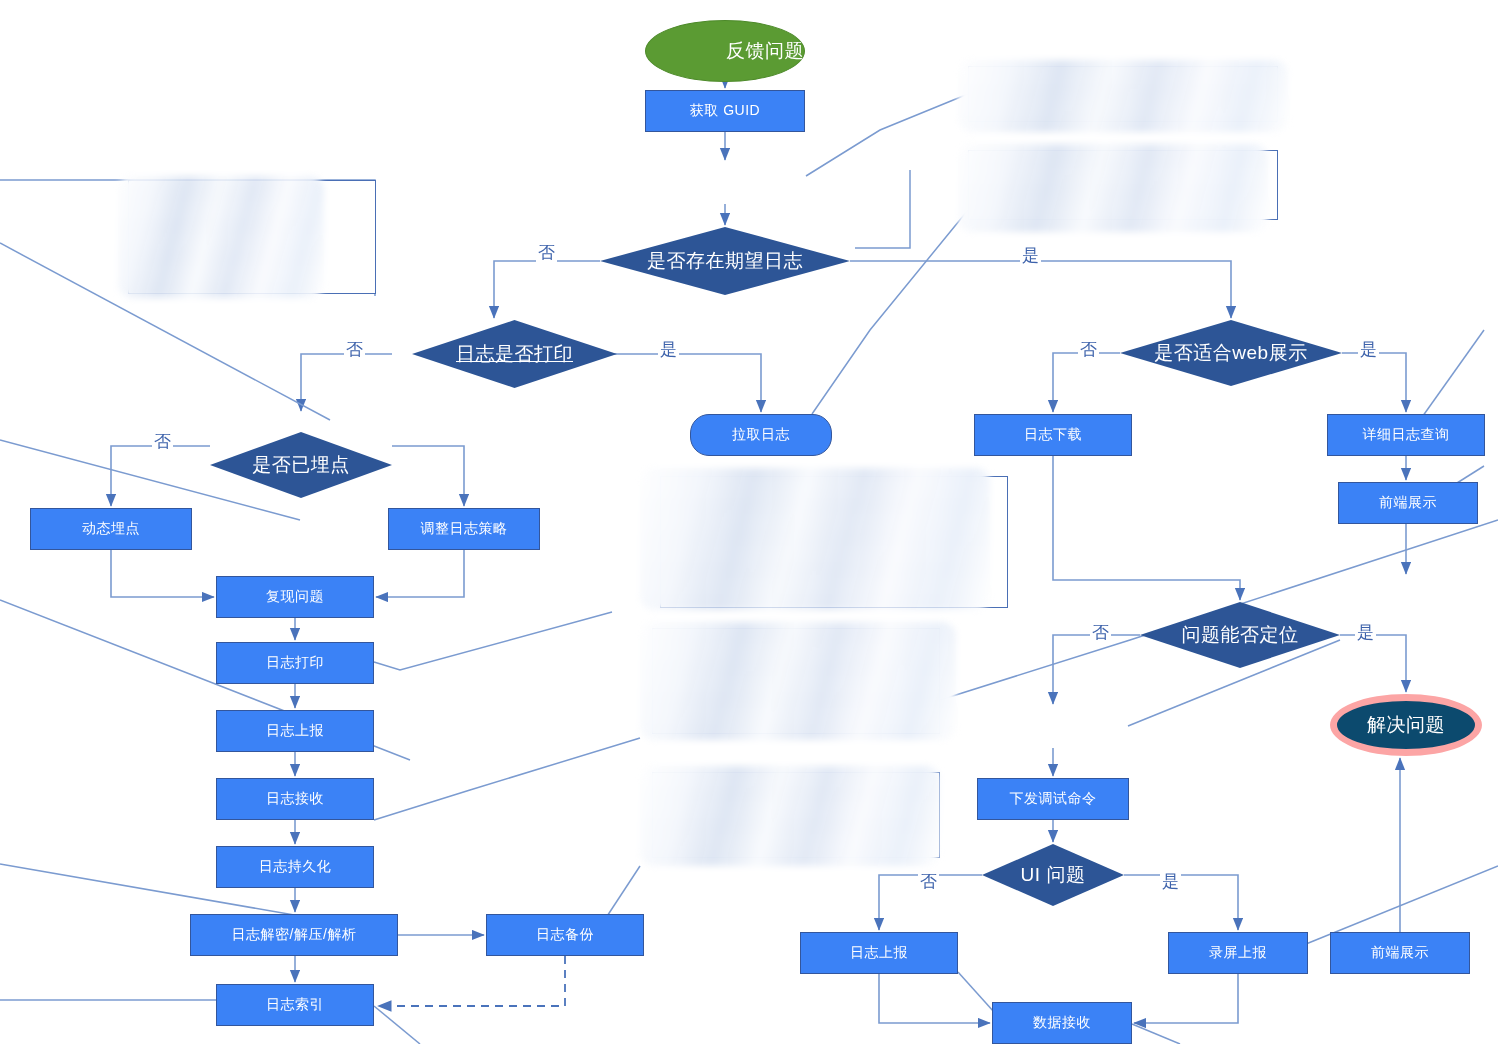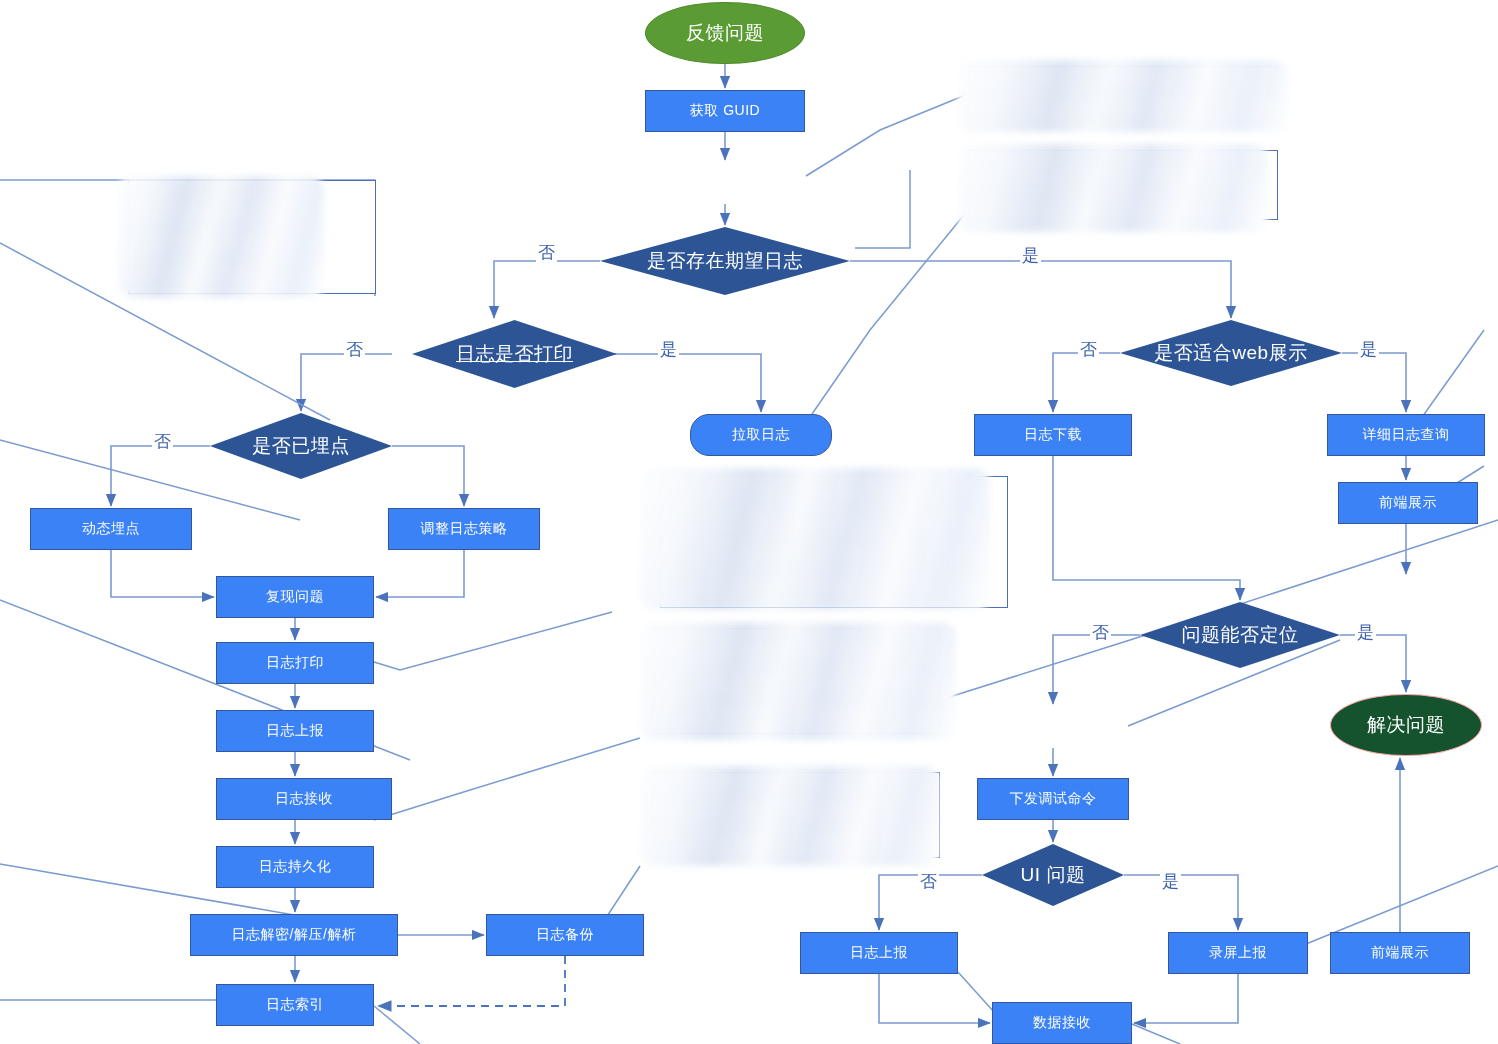--- a/index.html
+++ b/index.html
@@ -57,22 +57,22 @@
   }
   .terminator {
     border-radius: 50%;
     font-size: 19px;
   }
   .start {
     background: #5b9b33;
     border: 1px solid #4d8a2a;
   }
   .end {
-    background: #14532d;
-    border: 1px solid #fca5a5;
+    background: #0c4a6e;
+    border: 7px solid #fca5a5;
     font-family: Liberation Serif, serif;
   }
   .edge-label {
     position: absolute;
     color: #3d62ab;
     font-size: 17px;
     background: #ffffff;
     padding: 0 2px;
     z-index: 6;
   }
@@ -218,21 +218,21 @@
   <div class="redaction" style="left:640px;top:622px;width:316px;height:118px;"></div>
   <div class="redaction" style="left:640px;top:766px;width:300px;height:100px;"></div>
 
   <div class="note" style="left:968px;top:66px;width:310px;height:56px;"></div>
   <div class="note" style="left:968px;top:150px;width:310px;height:70px;"></div>
   <div class="note" style="left:128px;top:180px;width:248px;height:114px;"></div>
   <div class="note" style="left:660px;top:476px;width:348px;height:132px;"></div>
   <div class="note" style="left:652px;top:628px;width:288px;height:106px;"></div>
   <div class="note" style="left:652px;top:772px;width:288px;height:86px;"></div>
 
-  <div class="node terminator start" style="left:645px;top:2px;width:160px;height:62px;">
+  <div class="node terminator start" style="left:645px;top:20px;width:160px;height:62px;justify-content:flex-end;">
     <span>反馈问题</span>
   </div>
 
   <div class="node process" style="left:645px;top:90px;width:160px;height:42px;">
     <span>获取 GUID</span>
   </div>
 
 
   <div class="node decision" style="left:600px;top:227px;width:250px;height:68px;">
     <i class="dia"></i>
@@ -241,21 +241,21 @@
 
   <div class="node decision" style="left:412px;top:320px;width:205px;height:68px;text-decoration:underline;">
     <i class="dia"></i>
     <span>日志是否打印</span>
   </div>
 
   <div class="node process" style="left:690px;top:414px;width:142px;height:42px;border-radius:19px;">
     <span>拉取日志</span>
   </div>
 
-  <div class="node decision" style="left:210px;top:413px;width:182px;height:66px;">
+  <div class="node decision" style="left:210px;top:432px;width:182px;height:66px;">
     <i class="dia"></i>
     <span>是否已埋点</span>
   </div>
 
   <div class="node process" style="left:30px;top:508px;width:162px;height:42px;">
     <span>动态埋点</span>
   </div>
 
   <div class="node process" style="left:388px;top:508px;width:152px;height:42px;">
     <span>调整日志策略</span>
@@ -266,21 +266,21 @@
   </div>
 
   <div class="node process" style="left:216px;top:642px;width:158px;height:42px;">
     <span>日志打印</span>
   </div>
 
   <div class="node process" style="left:216px;top:710px;width:158px;height:42px;">
     <span>日志上报</span>
   </div>
 
-  <div class="node process" style="left:216px;top:778px;width:176px;height:42px;">
+  <div class="node process" style="left:216px;top:778px;width:158px;height:42px;">
     <span>日志接收</span>
   </div>
 
   <div class="node process" style="left:216px;top:846px;width:158px;height:42px;">
     <span>日志持久化</span>
   </div>
 
   <div class="node process" style="left:190px;top:914px;width:208px;height:42px;">
     <span>日志解密/解压/解析</span>
   </div>

